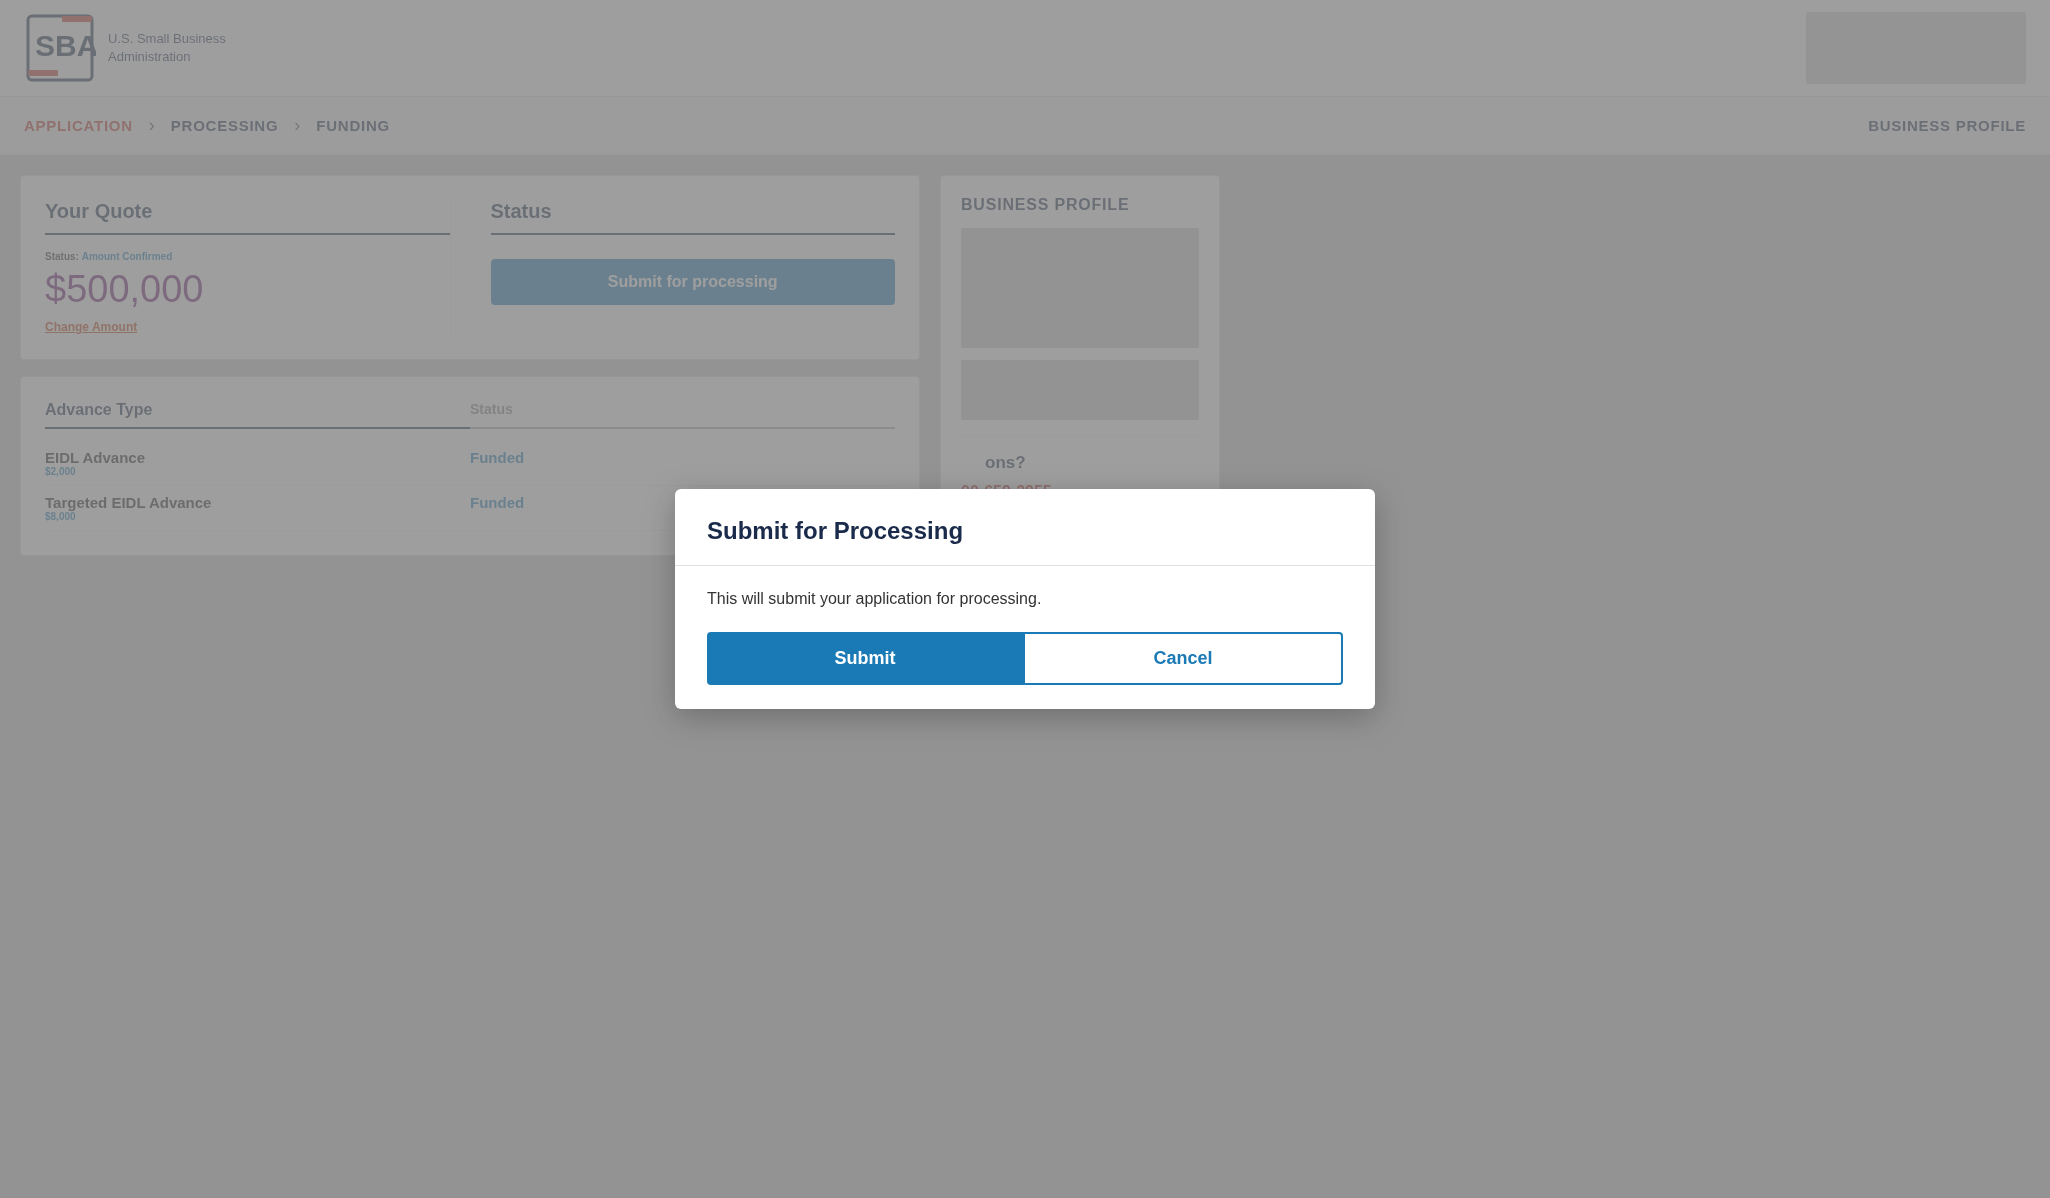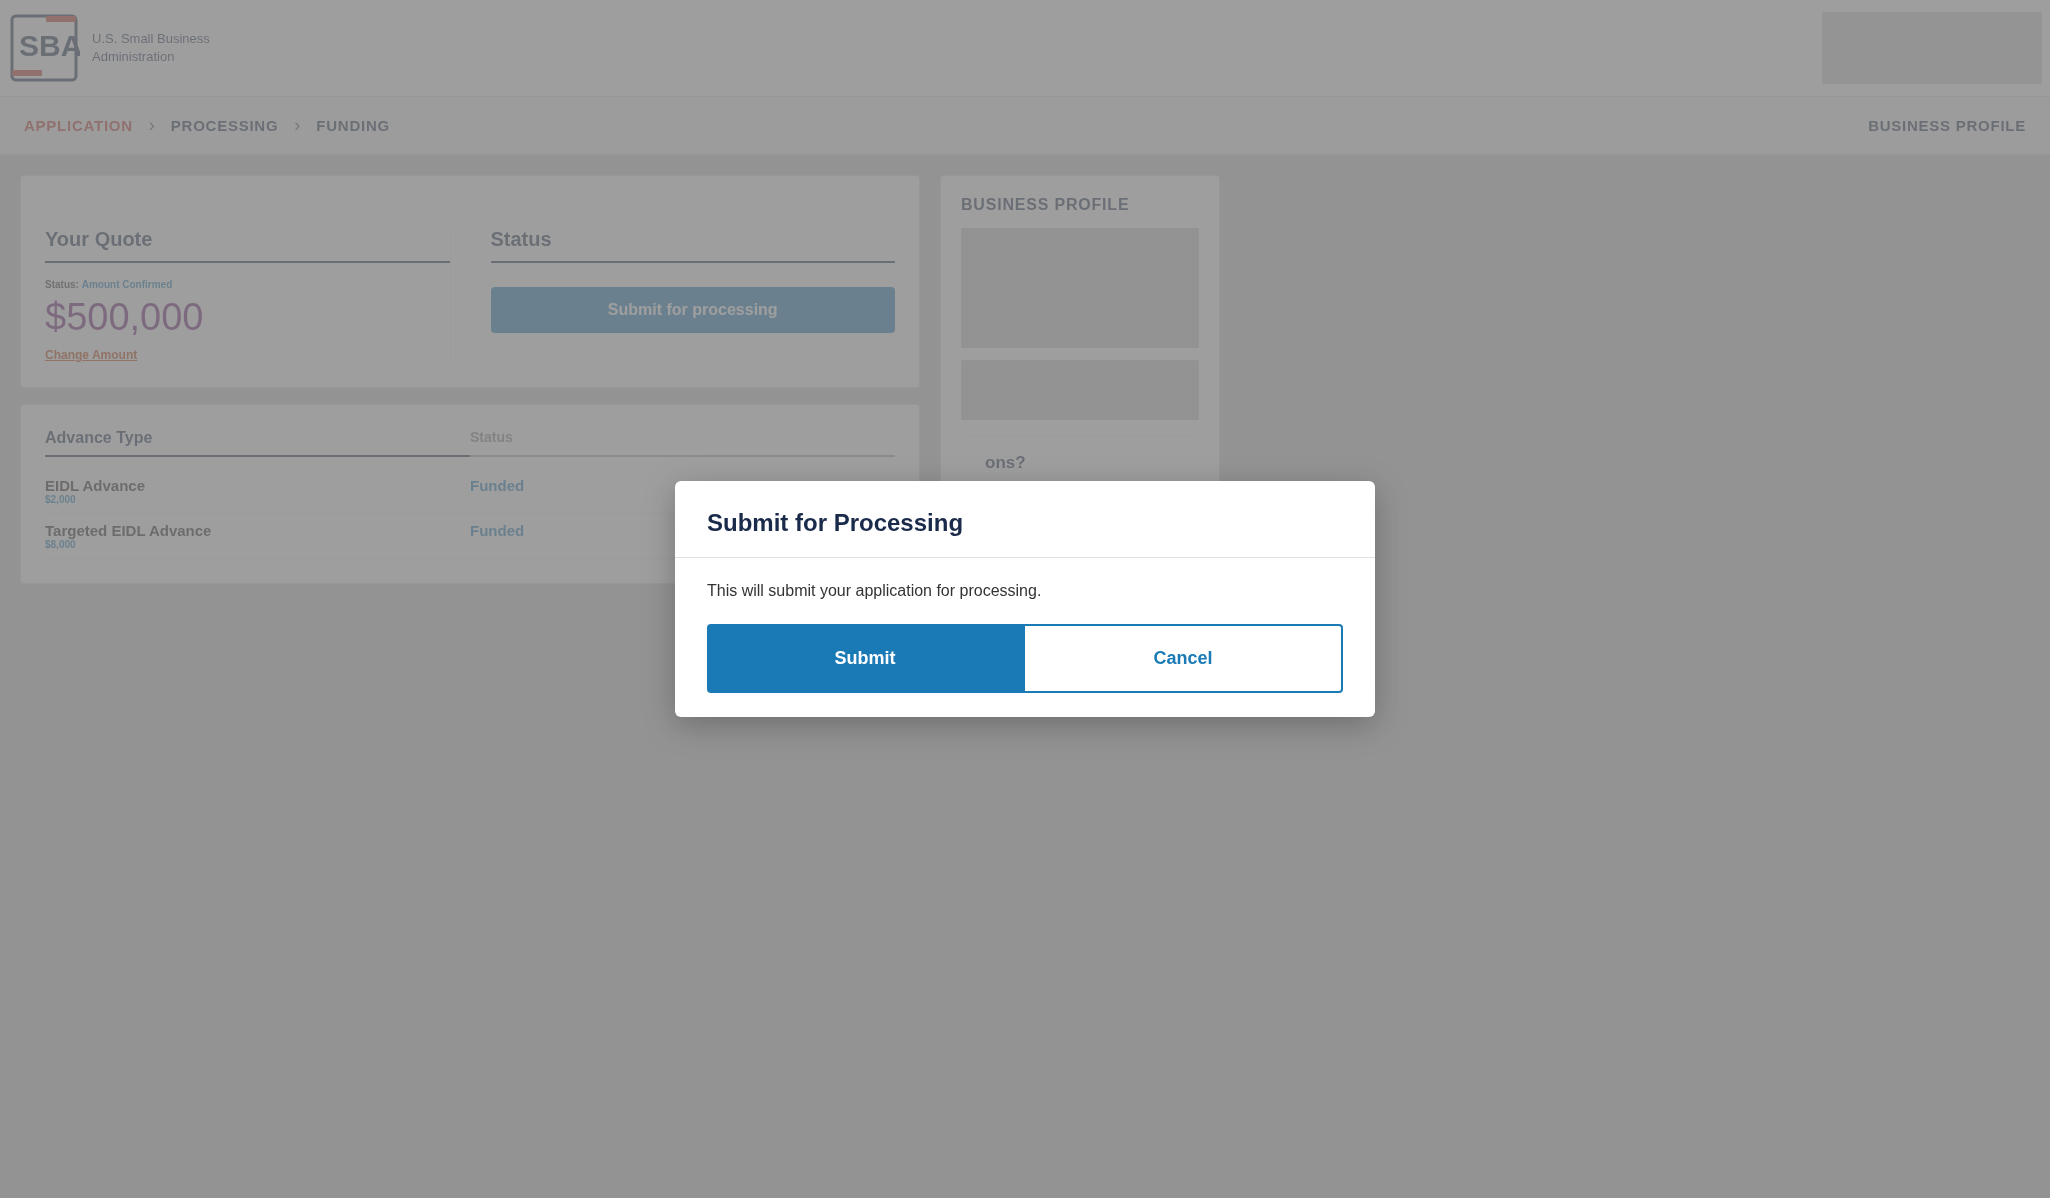--- a/index.html
+++ b/index.html
@@ -5,21 +5,21 @@
     * { box-sizing: border-box; margin: 0; padding: 0; }
     body {
       font-family: -apple-system, BlinkMacSystemFont, 'Segoe UI', Arial, sans-serif;
       background: #ccc;
       min-height: 100vh;
     }
 
     
     .header {
       background: #fff;
-      padding: 12px 8px;
+      padding: 12px 24px;
       display: flex;
       align-items: center;
       justify-content: space-between;
       border-bottom: 1px solid #ddd;
     }
     .logo-area {
       display: flex;
       align-items: center;
       gap: 12px;
     }
@@ -100,21 +100,20 @@
     
     .card {
       background: #fff;
       border: 1px solid #ddd;
       border-radius: 4px;
       padding: 24px;
     }
     .card-row {
       display: flex;
       gap: 0;
-      margin-top: 28px;
     }
     .card-col {
       flex: 1;
     }
     .card-col + .card-col {
       border-left: 1px solid #eee;
       padding-left: 40px;
     }
 
     .section-title {
@@ -331,21 +330,21 @@
       cursor: pointer;
       border-radius: 4px 0 0 4px;
     }
     .modal-cancel-btn {
       flex: 1;
       background: #fff;
       color: #1a7ab5;
       font-size: 18px;
       font-weight: 700;
       border: 2px solid #1a7ab5;
-      padding: 22px 0;
+      padding: 14px 0;
       cursor: pointer;
       border-radius: 0 4px 4px 0;
     }
 
     
     .dimmed {
       opacity: 0.5;
       pointer-events: none;
     }
   </style>

